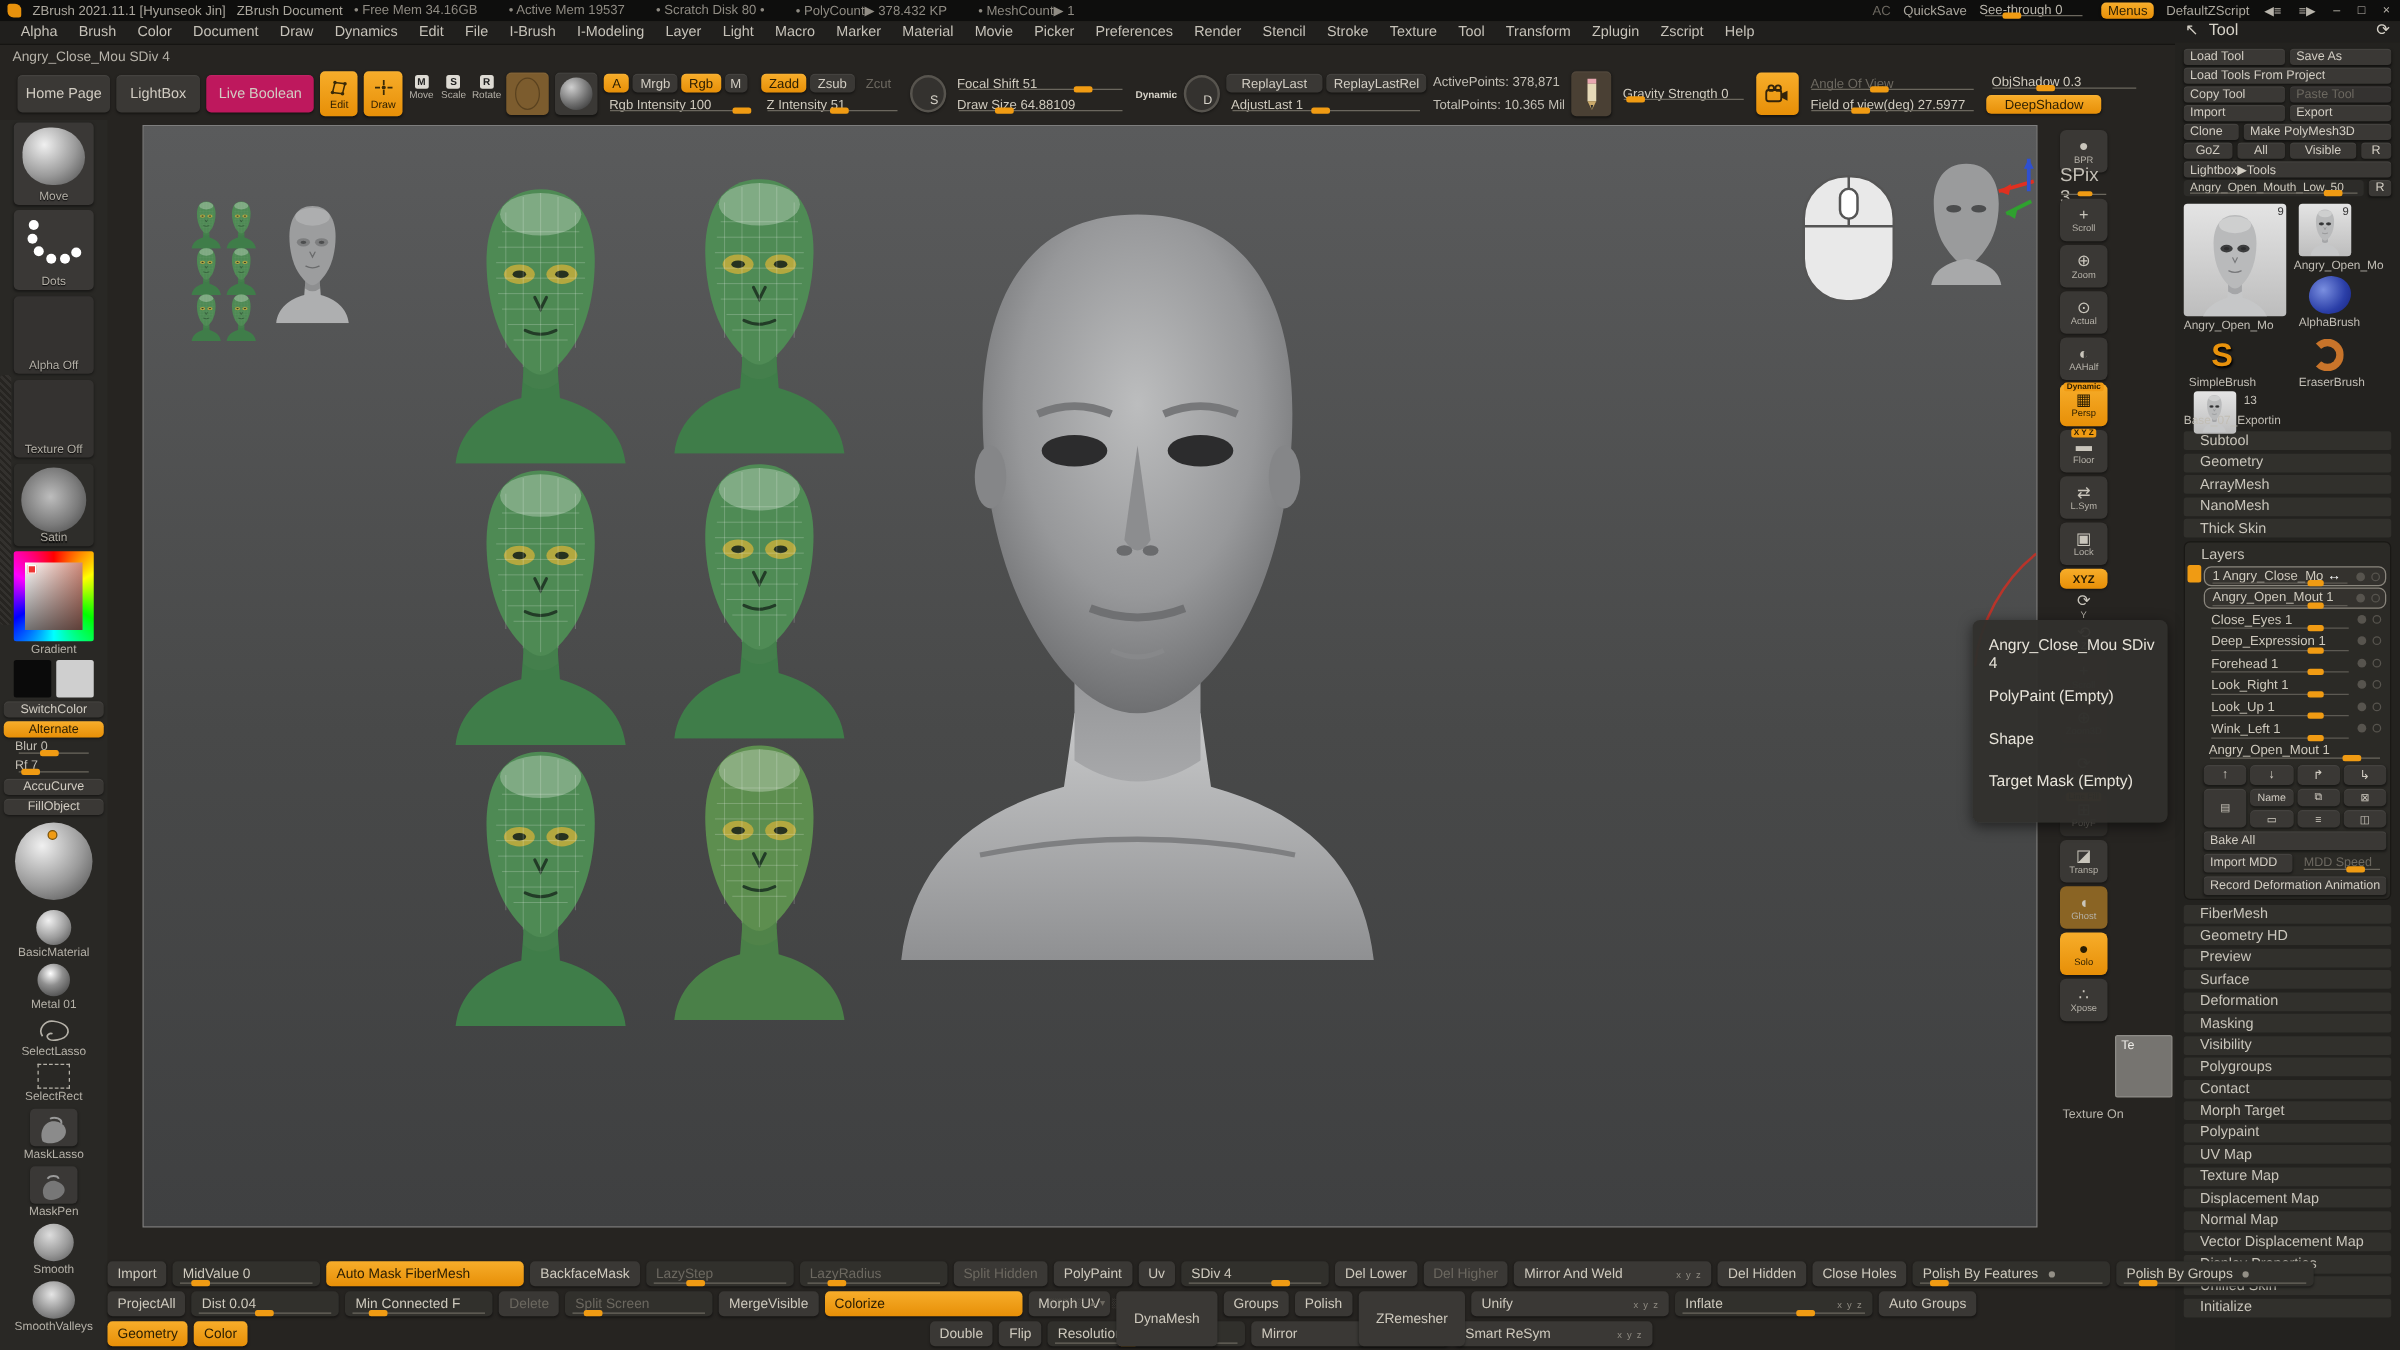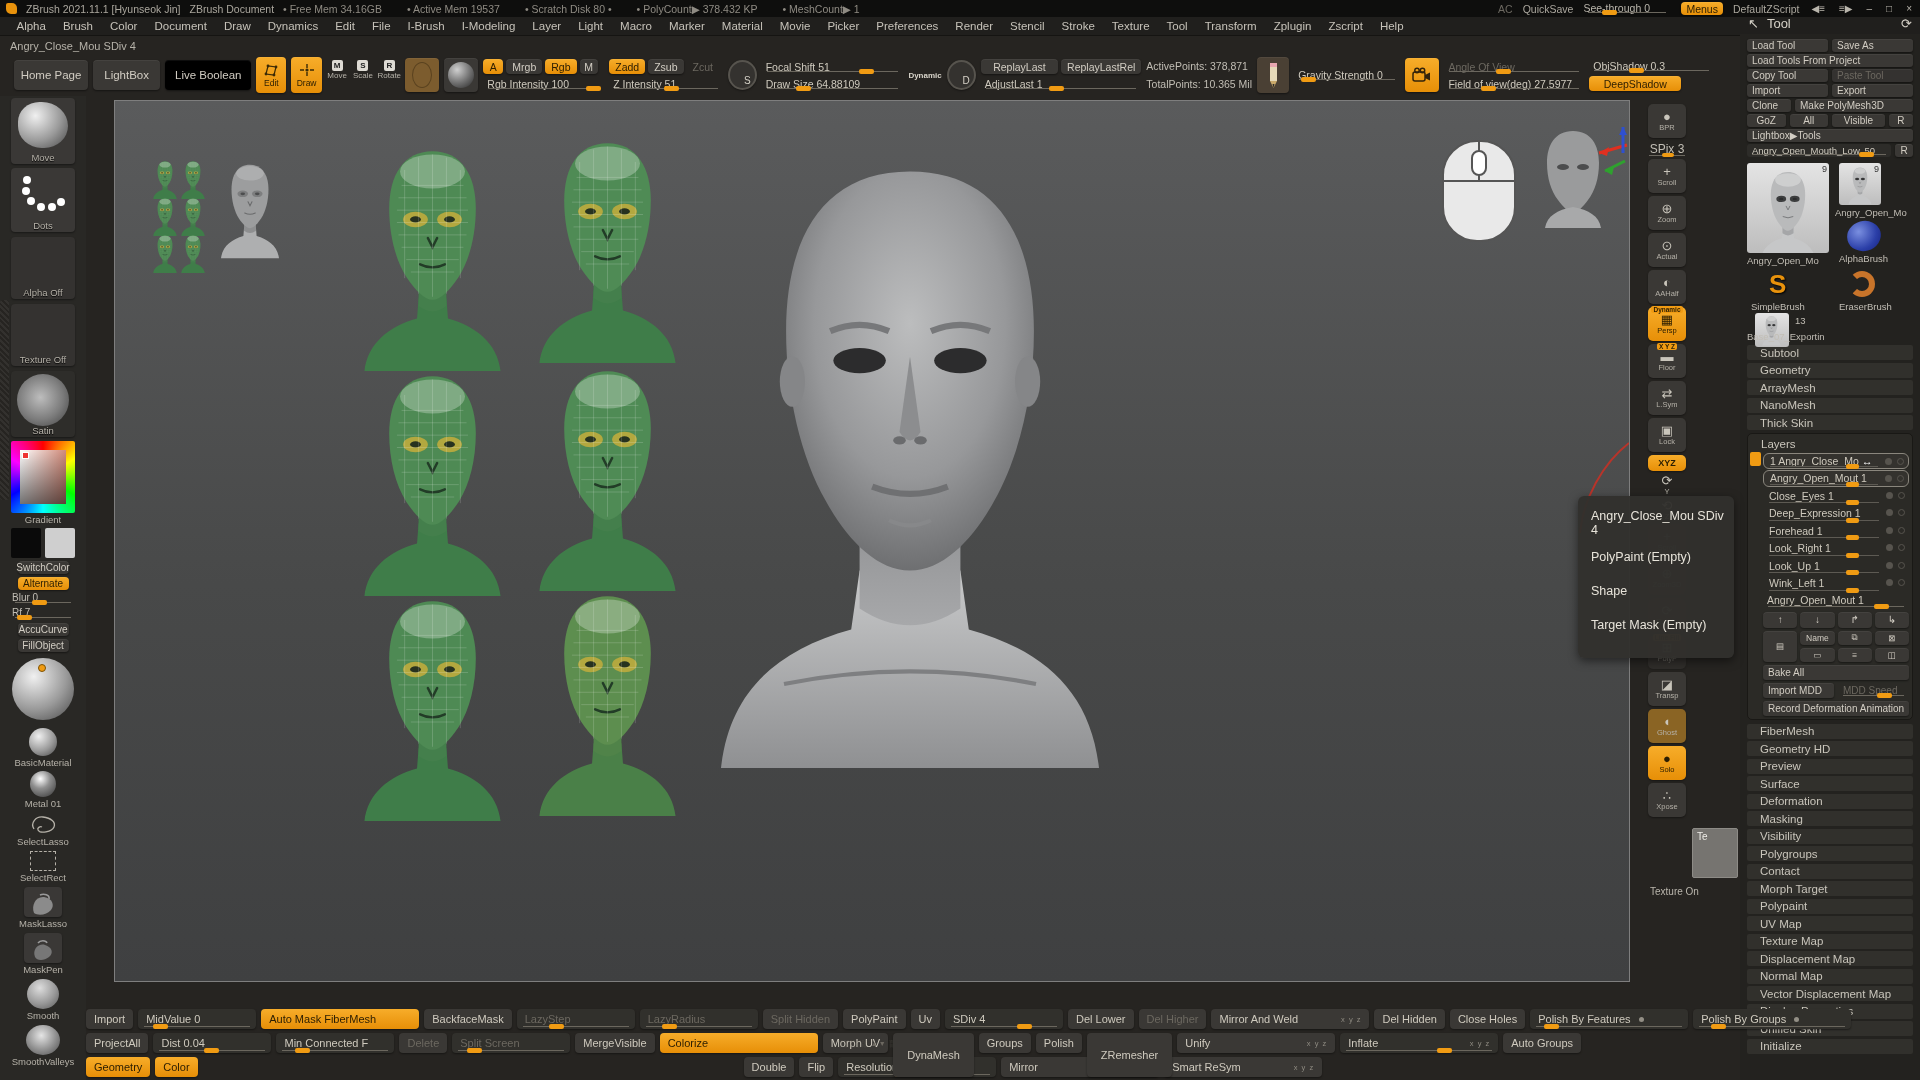--- a/index.html
+++ b/index.html
@@ -39,21 +39,21 @@
   .tslider{height:14px;font-size:10.5px;color:#cfcabe;display:flex;align-items:center;padding:0 4px}
   .circ{width:30px;height:30px;border-radius:50%;background:#34322f;border:2px solid #57544e;color:#d6d2c8;display:flex;align-items:flex-end;justify-content:flex-end;font-size:10px;padding:2px 4px;box-shadow:0 1px 2px rgba(0,0,0,.4)}
   .ptxt{font-size:10.5px;color:#c2beb5;line-height:15px;white-space:nowrap}
   .dynamic-tag{font-size:8px;font-weight:bold;color:#d8d4ca}
   
   #lefttray{left:0;top:96px;width:86px;height:984px;background:#292825;display:flex;flex-direction:column;align-items:center;padding-top:2px}
   #tray-strip{left:0;top:300px;width:9px;height:200px;background:repeating-linear-gradient(45deg,#33312e 0 2px,#262421 2px 4px);border-radius:3px}
   .tile{width:64px;background:#3a3836;border-radius:4px;position:relative;display:flex;align-items:flex-end;justify-content:center;box-shadow:0 1px 2px rgba(0,0,0,.4)}
   .tile .tlabel{font-size:9.5px;color:#b5b1a8;padding-bottom:1px;text-shadow:0 1px 1px #000}
   .sphere{border-radius:50%;background:radial-gradient(circle at 35% 30%, #f0f0f0, #9a9a9a 55%, #4f4f4f 95%)}
-  .traybar{width:51px;height:13px;font-size:10px;margin-top:3px}
+  .traybar{width:80px;height:13px;font-size:10px;margin-top:3px}
   .trayslider{width:66px;height:13px;font-size:10px;margin-top:2px;color:#c2beb5;padding-left:2px}
   .small-label{font-size:9.5px;color:#b5b1a8;margin-top:1px}
   
   #picker{width:64px;height:72px;margin-top:4px;background:conic-gradient(#f00,#ff0,#0f0,#0ff,#00f,#f0f,#f00);position:relative;border-radius:2px}
   #picker-inner{position:absolute;left:9px;top:9px;right:9px;bottom:9px;background:linear-gradient(to bottom,rgba(0,0,0,0),rgba(0,0,0,.55)),linear-gradient(to right,#fff,#d08a7a)}
   #picker-mark{position:absolute;left:2px;top:2px;width:7px;height:7px;border:1.5px solid #fff;background:#e33}
   #swatches{display:flex;gap:4px;margin-top:3px}
   .swatch{width:30px;height:30px;border-radius:2px}
   
   #canvas{left:114px;top:100px;width:1516px;height:882px;background:linear-gradient(#5a5b5c,#484949 55%,#3f4041);border:1px solid #7e7e7e;overflow:hidden}
@@ -74,21 +74,21 @@
   .shelf-btn .sh-glyph{font-size:13px;line-height:13px;color:#c9c5bb}
   .shelf-btn .sh-label{font-size:7.5px;color:#b5b1a8}
   .shelf-btn .sh-tag{font-size:6.5px;font-weight:bold;color:#2a1d02;background:#f09b13;border-radius:2px;padding:0 2px;position:absolute;top:-1px}
   .shelf-btn.active .sh-glyph,.shelf-btn.active .sh-label{color:#2a1d02}
   .shelf-btn.ghost{background:#8a6424}
   .shelf-btn.dim{opacity:.45}
   .shelf-btn.small{height:16px;flex-direction:row;font-size:9px}
   .shelf-btn.small .sh-label{font-size:9px;font-weight:bold}
   .shelf-btn.plain{background:none;box-shadow:none;height:22px}
   .shelf-btn.slider{background:none;box-shadow:none;height:15px}
-  .shelf-btn.slider .sh-label{font-size:12px;color:#c2beb5}
+  .shelf-btn.slider .sh-label{font-size:15px;color:#c2beb5}
   .shelf-btn.slider .sh-track{position:absolute;left:1px;right:1px;bottom:0;height:1px;background:#6b675e}
   .shelf-btn.slider .sh-handle{position:absolute;top:-2px;width:12px;height:4px;background:#f09b13;border-radius:2px}
   #te-panel{left:1692px;top:828px;width:46px;height:50px;background:#767470;border:1px solid #8d8b86;border-radius:2px;font-size:10px;color:#efede8;padding:2px 4px}
   #texture-on{left:1650px;top:886px;font-size:10px;color:#b9b5ac}
   
   #popup{left:1578px;top:496px;width:156px;height:162px;background:rgba(49,48,45,.96);border-radius:6px;box-shadow:0 3px 10px rgba(0,0,0,.5);padding:10px 0 0 13px;z-index:40}
   .popup-item{font-size:12.5px;color:#e8e4da;height:34px;display:flex;align-items:center}
   
   #toolheader{left:1740px;top:13px;width:180px;height:20px;display:flex;align-items:center;gap:8px;padding:0 8px;font-size:13px;color:#d6d2c8}
   #toolpanel{left:1740px;top:34px;width:180px;height:1046px;background:#23221f;padding:5px 7px}
@@ -209,21 +209,21 @@
     <span class="menu-item"><span>Transform</span></span>
     <span class="menu-item"><span>Zplugin</span></span>
     <span class="menu-item"><span>Zscript</span></span>
     <span class="menu-item"><span>Help</span></span>
   </div>
 <div id="docname" class="abs">Angry_Close_Mou SDiv 4</div>
 
 <div id="topshelf" class="abs">
   <div class="btn ts-big" style="width:74px">Home Page</div>
   <div class="btn ts-big" style="width:70px">LightBox</div>
-  <div class="btn ts-big" style="width:86px;background:#000000">Live Boolean</div>
+  <div class="btn ts-big" style="width:86px;background:#be185d">Live Boolean</div>
   <div class="btn ts-icon orange">
     <svg width="16" height="14" viewBox="0 0 16 14">
         <path d="M3,11 L5,3 L13,4 L11,12 Z" fill="none" stroke="#3a2a07" stroke-width="1.2"></path>
         <circle cx="3" cy="11" r="1.4" fill="#3a2a07"></circle>
         <circle cx="5" cy="3" r="1.4" fill="#3a2a07"></circle>
         <circle cx="13" cy="4" r="1.4" fill="#3a2a07"></circle>
         <circle cx="11" cy="12" r="1.4" fill="#3a2a07"></circle>
       </svg>
     <span>Edit</span>
   </div>

